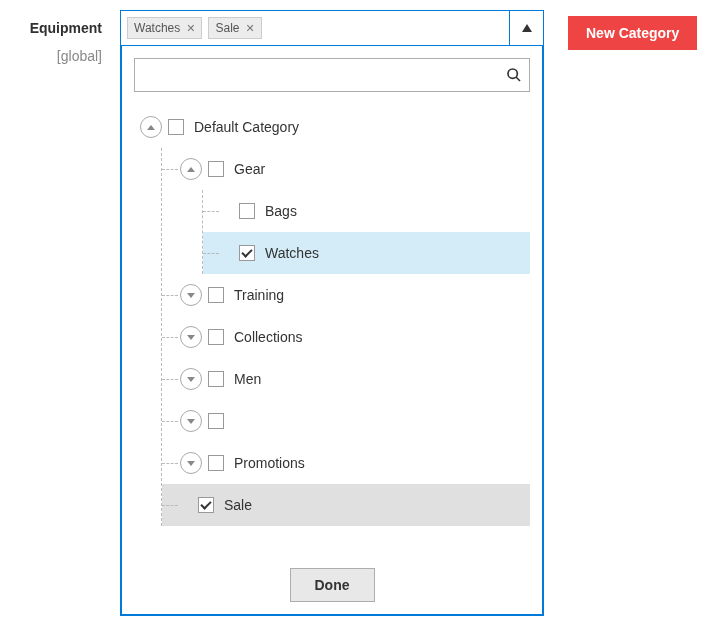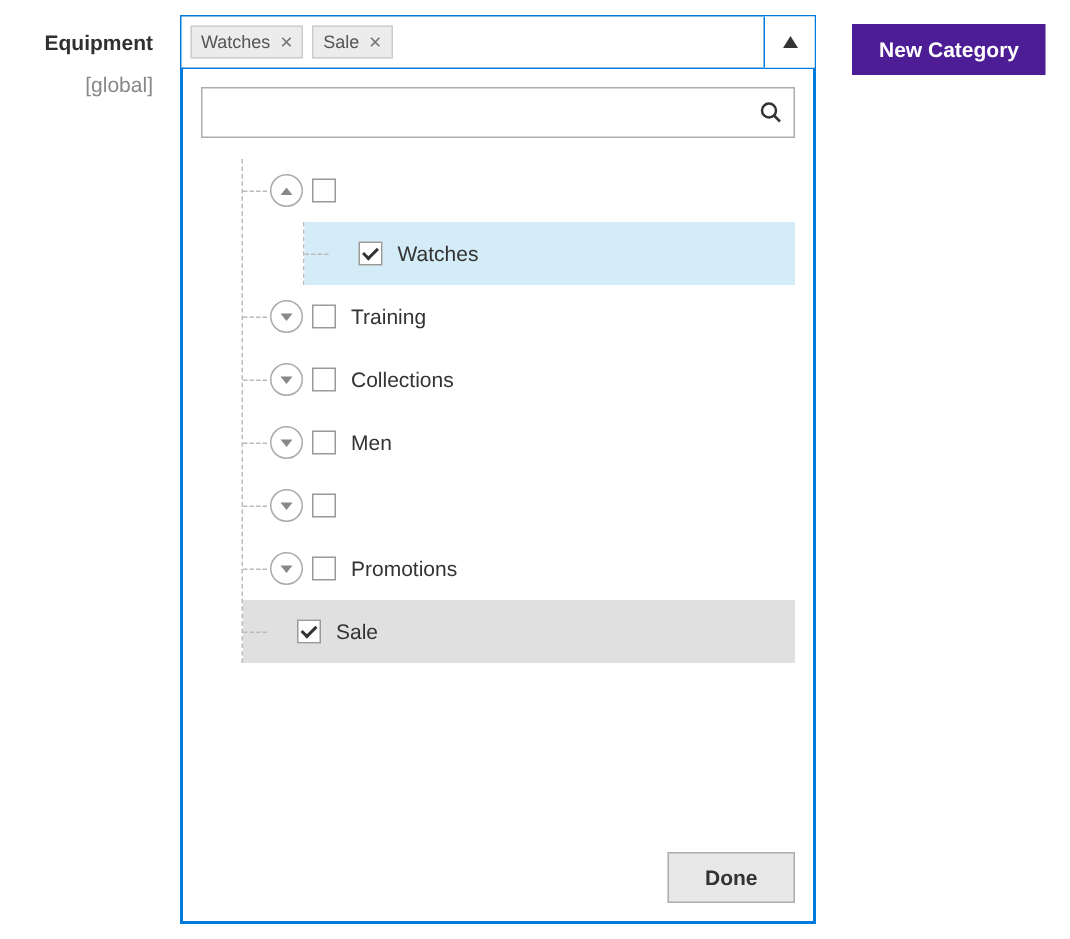--- a/index.html
+++ b/index.html
@@ -36,21 +36,21 @@
     }
     .field-col {
       width: 424px;
       position: relative;
     }
     .btn-col {
       padding-left: 24px;
       padding-top: 6px;
     }
     .btn-new {
-      background: #4c1d95;
+      background: #ef4444;
       color: #fff;
       border: none;
       font-size: 14px;
       font-weight: 600;
       padding: 9px 18px;
       cursor: pointer;
     }
     .chip-bar {
       display: flex;
       align-items: center;
@@ -222,21 +222,21 @@
       background: #d3ecf7;
     }
     .node-row.highlight-blue .conn {
       background: transparent;
     }
     .node-row.highlight-gray {
       background: #e0e0e0;
     }
     .done-wrap {
       display: flex;
-      justify-content: flex-end;
+      justify-content: center;
       margin-top: 8px;
     }
     .btn-done {
       background: #e8e8e8;
       border: 1px solid #adadad;
       padding: 8px 24px;
       font-size: 14px;
       font-weight: 600;
       color: #333;
       cursor: pointer;
@@ -276,32 +276,48 @@
         <svg class="search-icon" viewBox="0 0 24 24" fill="none" stroke="currentColor" stroke-width="2.5">
           <circle cx="10" cy="10" r="7"></circle>
           <line x1="21" y1="21" x2="15" y2="15"></line>
         </svg>
       </div>
 
       <div class="tree-scroll">
         <div class="tree">
 
           <div class="node">
+            <div class="node-row">
+              <div class="toggle open">
+                  <div class="chev"></div>
+                </div>
+              <div class="chk"></div>
+              <div class="node-label">Default Category</div>
+            </div>
 
             <div class="node-children">
 
               <div class="node">
                 <div class="node-row">
                   <div class="conn"></div>
                   <div class="toggle open">
                       <div class="chev"></div>
                     </div>
                   <div class="chk"></div>
+                  <div class="node-label">Gear</div>
                 </div>
                 <div class="node-children" style="margin-left:40px;">
+                  <div class="node">
+                    <div class="node-row">
+                      <div class="conn"></div>
+                      <div class="spacer"></div>
+                      <div class="chk"></div>
+                      <div class="node-label">Bags</div>
+                    </div>
+                  </div>
                   <div class="node">
                     <div class="node-row highlight-blue">
                       <div class="conn"></div>
                       <div class="spacer"></div>
                       <div class="chk checked"></div>
                       <div class="node-label">Watches</div>
                     </div>
                   </div>
                 </div>
               </div>

